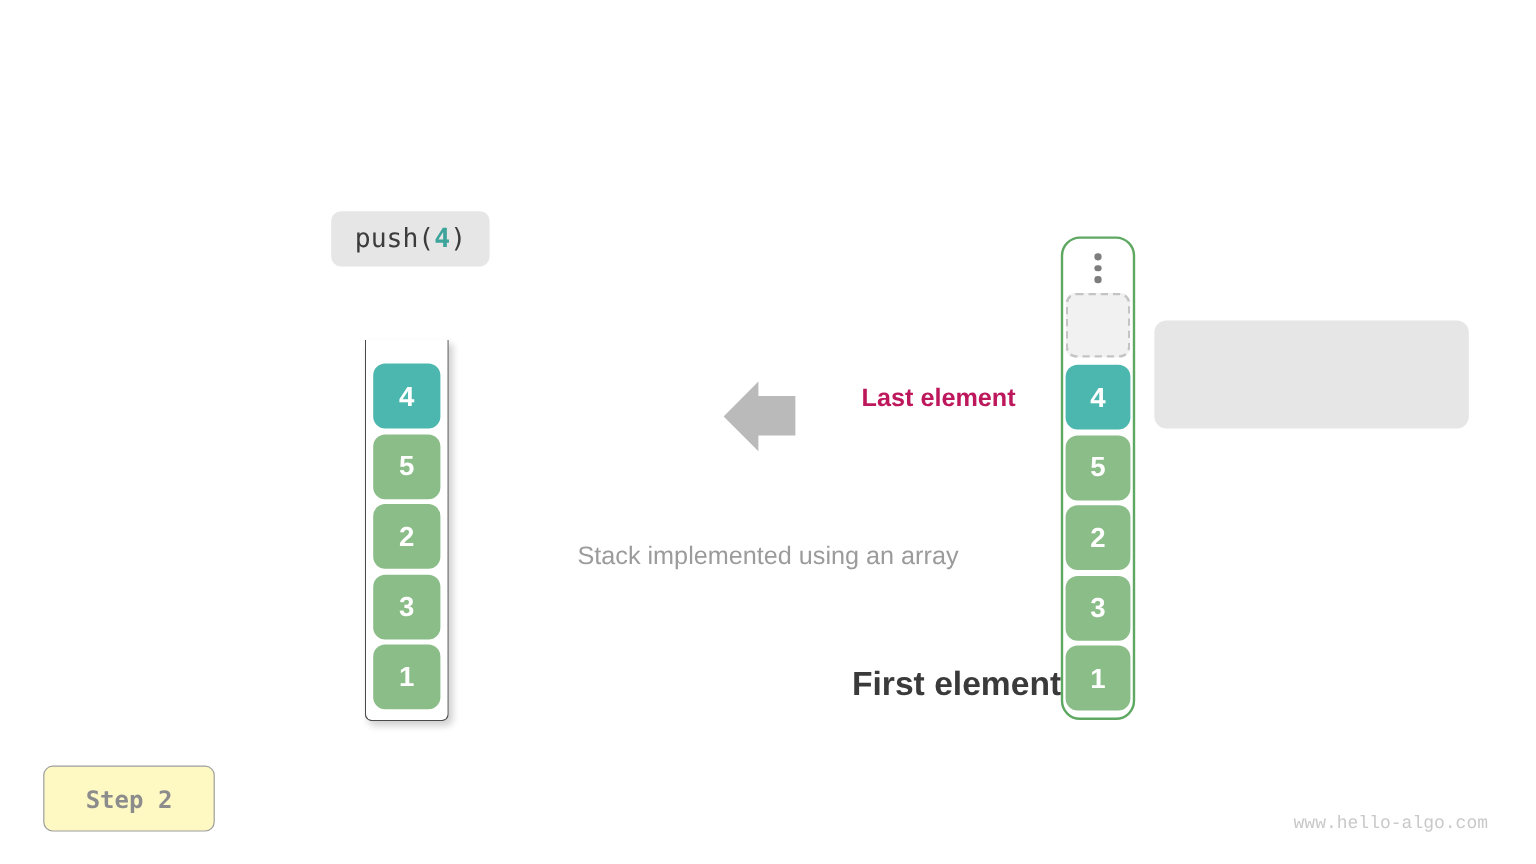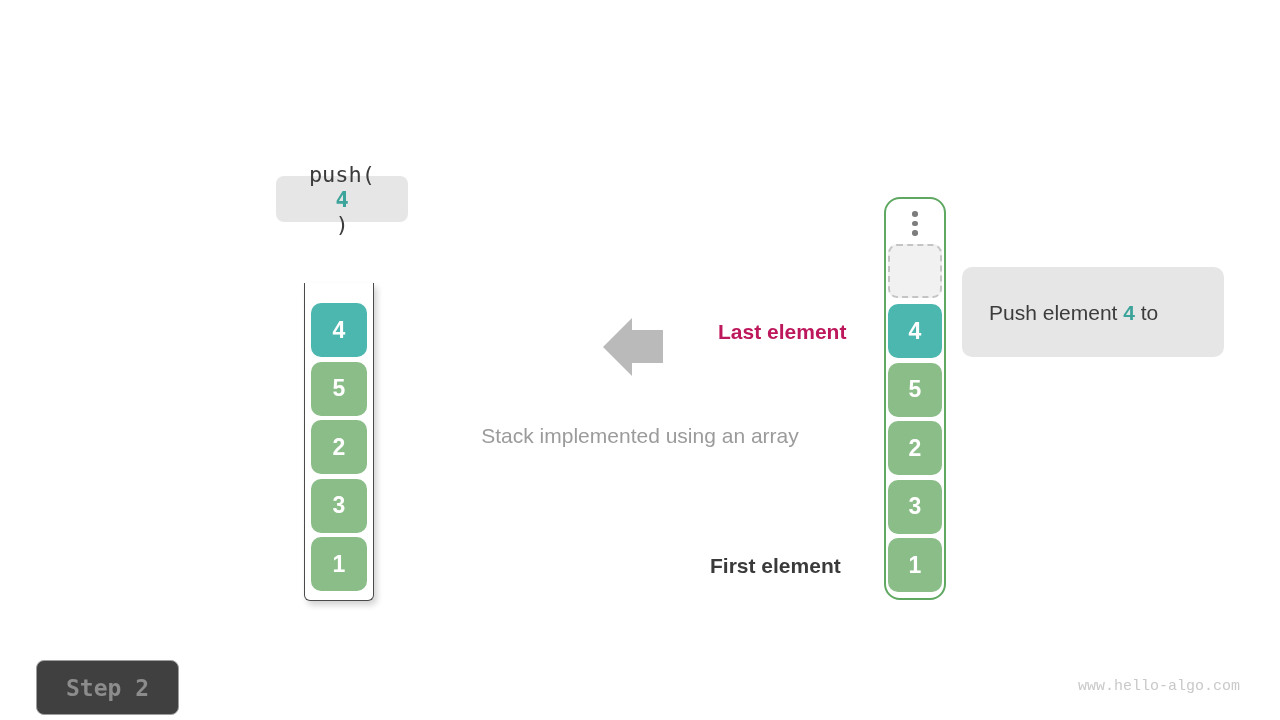--- a/index.html
+++ b/index.html
@@ -17,21 +17,20 @@
   .op-label {
     position: absolute;
     left: 276px; top: 176px;
     width: 132px; height: 46px;
     background: #e6e6e6;
     border-radius: 8px;
     display: flex; align-items: center; justify-content: center;
     font-family: "DejaVu Sans Mono", monospace;
     font-size: 22px;
     color: #3c3c3c;
-    flex-direction: column;
   }
   .op-label .arg { color: #3da49b; font-weight: bold; }
 
   
   .stack-left {
     position: absolute;
     left: 304px; top: 283px;
     width: 70px; height: 318px;
     background: #ffffff;
     border-left: 1.5px solid #4a4a4a;
@@ -93,51 +92,51 @@
   
   .arrow { position: absolute; left: 603px; top: 316px; }
 
   
   .lbl-last {
     position: absolute; left: 718px; top: 320px;
     font-size: 21px; font-weight: bold; color: #be185d;
   }
   .lbl-first {
     position: absolute; left: 710px; top: 554px;
-    font-size: 21px; font-weight: bold; color: #3a3a3a;
+    font-size: 28px; font-weight: bold; color: #3a3a3a;
   }
   .caption {
-    position: absolute; left: 640px; top: 424px;
+    position: absolute; left: 640px; top: 452px;
     transform: translateX(-50%);
     white-space: nowrap;
     font-size: 21px; color: #9b9b9b;
   }
 
   
   .tooltip {
     position: absolute; left: 962px; top: 267px;
     width: 262px; height: 90px;
     background: #e6e6e6;
     border-radius: 10px;
     display: flex; flex-direction: column; justify-content: center;
     padding-left: 27px;
     font-size: 21px; line-height: 29px; color: #3c3c3c;
   }
   .tooltip .hl { color: #3da49b; font-weight: bold; }
 
   
   .step-badge {
-    position: absolute; left: 36px; top: 660px;
+    position: absolute; left: 36px; top: 638px;
     width: 143px; height: 55px;
-    background: #404040;
+    background: #fef9c3;
     border: 1px solid #9e9e9e;
     border-radius: 8px;
     display: flex; align-items: center; justify-content: center;
     font-family: "DejaVu Sans Mono", monospace;
-    font-size: 23px; font-weight: bold; color: #8c8c8c;
+    font-size: 20px; font-weight: bold; color: #8c8c8c;
   }
 
   
   .watermark {
     position: absolute; right: 40px; top: 678px;
     font-family: Liberation Mono, monospace;
     font-size: 15px; color: #c9c9c9;
   }
 </style>
 </head>
@@ -175,22 +174,19 @@
     </div>
     <div class="slot"></div>
     <div class="cell first" data-type="new">4</div>
     <div class="cell" data-type="base">5</div>
     <div class="cell" data-type="base">2</div>
     <div class="cell" data-type="base">3</div>
     <div class="cell" data-type="base">1</div>
   </div>
 
   <div class="tooltip">
-    <div>
-      <span>Push element </span><span class="hl">4</span><span> to</span>
-    </div>
   </div>
 
   <div class="step-badge">Step 2</div>
 
   <div class="watermark">www.hello-algo.com</div>
 
 </div>
 
 </body></html>

